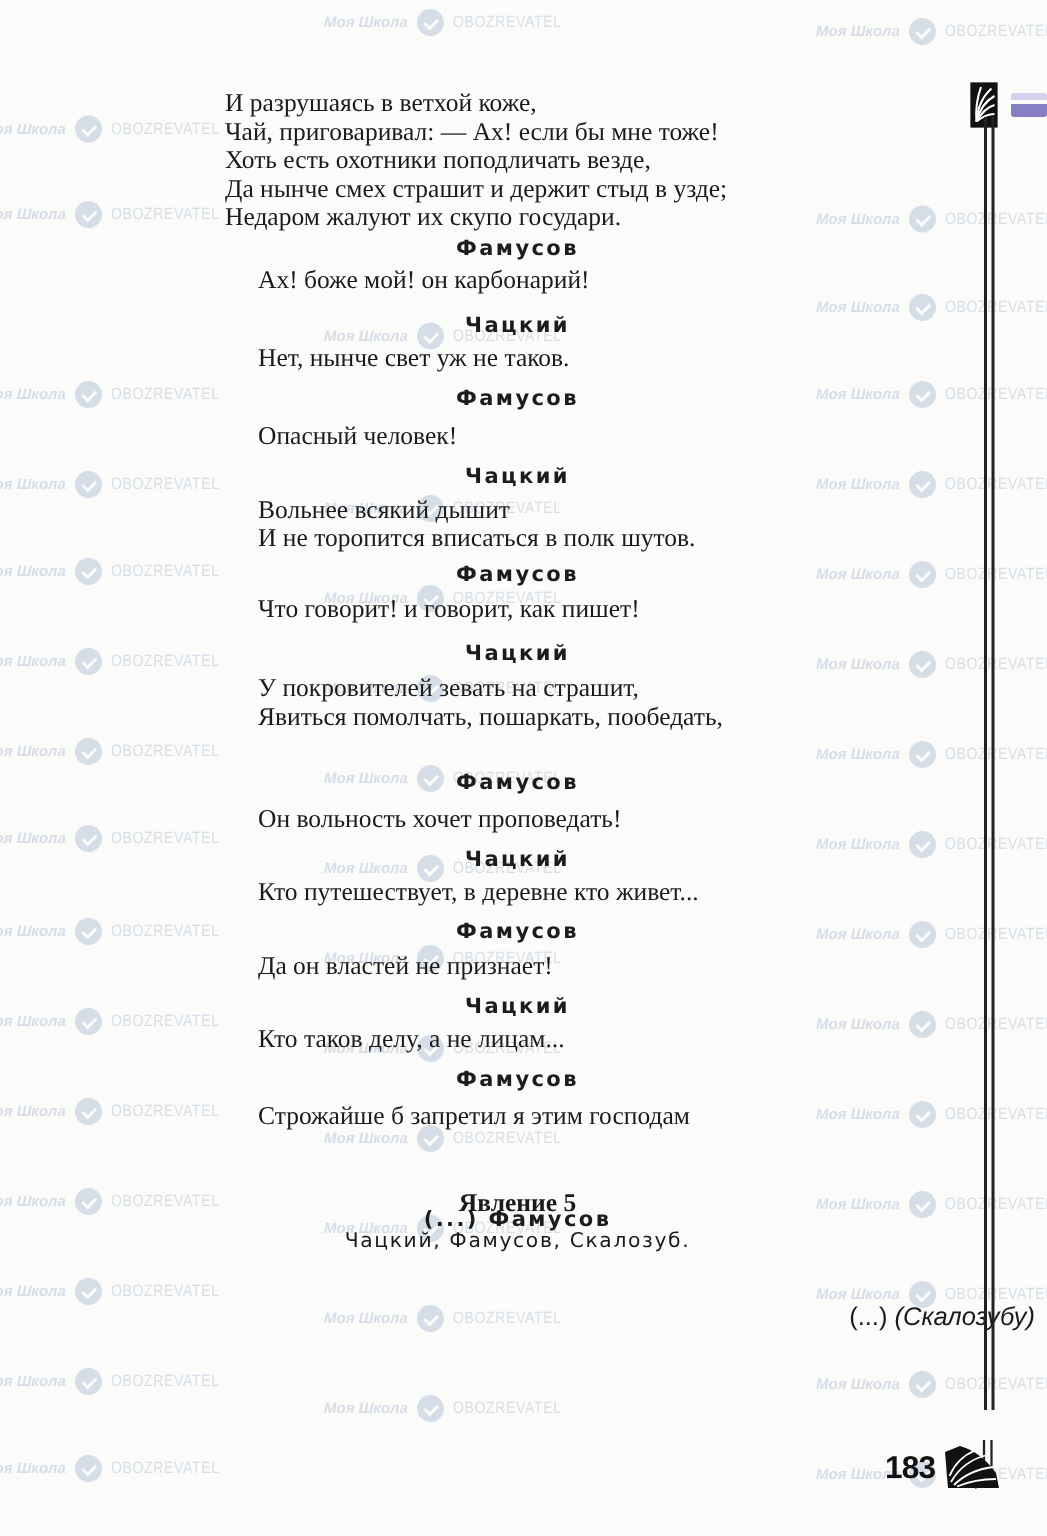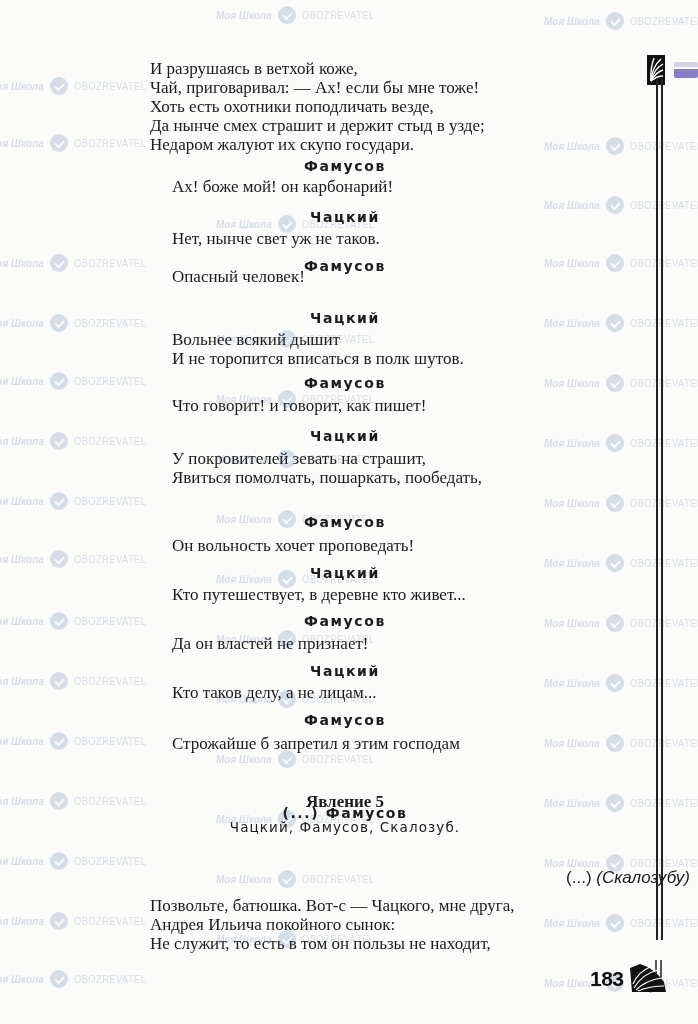--- a/index.html
+++ b/index.html
@@ -416,21 +416,21 @@
   <div class="text" style="left:172px;top:177px">
     <span class="line">Ах! боже мой! он карбонарий!</span>
   </div>
 
   <div class="speaker" style="top:208px">Чацкий</div>
   <div class="text" style="left:172px;top:229px">
     <span class="line">Нет, нынче свет уж не таков.</span>
   </div>
 
   <div class="speaker" style="top:257px">Фамусов</div>
-  <div class="text" style="left:172px;top:267px">
+  <div class="text" style="left:172px;top:281px">
     <span class="line">Опасный человек!</span>
   </div>
 
   <div class="speaker" style="top:309px">Чацкий</div>
   <div class="text" style="left:172px;top:330px">
     <span class="line">Вольнее всякий дышит</span>
     <span class="line">И не торопится вписаться в полк шутов.</span>
   </div>
 
   <div class="speaker" style="top:374px">Фамусов</div>
@@ -471,25 +471,20 @@
 
   <div class="scene-title" style="top:792px">Явление 5</div>
   <div class="cast" style="top:818px">Чацкий, Фамусов, Скалозуб.</div>
   <div class="speaker" style="top:804px">
     <span>(...)</span>
     <span>Фамусов</span>
   </div>
   <div class="direction" style="top:868px">
     <span>(...)</span>
     <span class="it">(Скалозубу)</span>
-  </div>
-  <div class="text" style="left:150px;top:896px">
-    <span class="line">Позвольте, батюшка. Вот-с — Чацкого, мне друга,</span>
-    <span class="line">Андрея Ильича покойного сынок:</span>
-    <span class="line">Не служит, то есть в том он пользы не находит,</span>
   </div>
 
   <div class="ornament-top">
     <svg width="18" height="30" viewBox="0 0 18 30">
       <rect width="18" height="30" fill="#111"></rect>
       <path d="M4 26 Q5 12 14 4" stroke="#fff" stroke-width="1.4" fill="none"></path>
       <path d="M4 26 Q7 14 16 9" stroke="#fff" stroke-width="1.4" fill="none"></path>
       <path d="M4 26 Q9 17 16 15" stroke="#fff" stroke-width="1.4" fill="none"></path>
       <path d="M4 26 Q10 21 16 21" stroke="#fff" stroke-width="1.4" fill="none"></path>
       <path d="M4 26 Q3 14 7 3" stroke="#fff" stroke-width="1.4" fill="none"></path>

